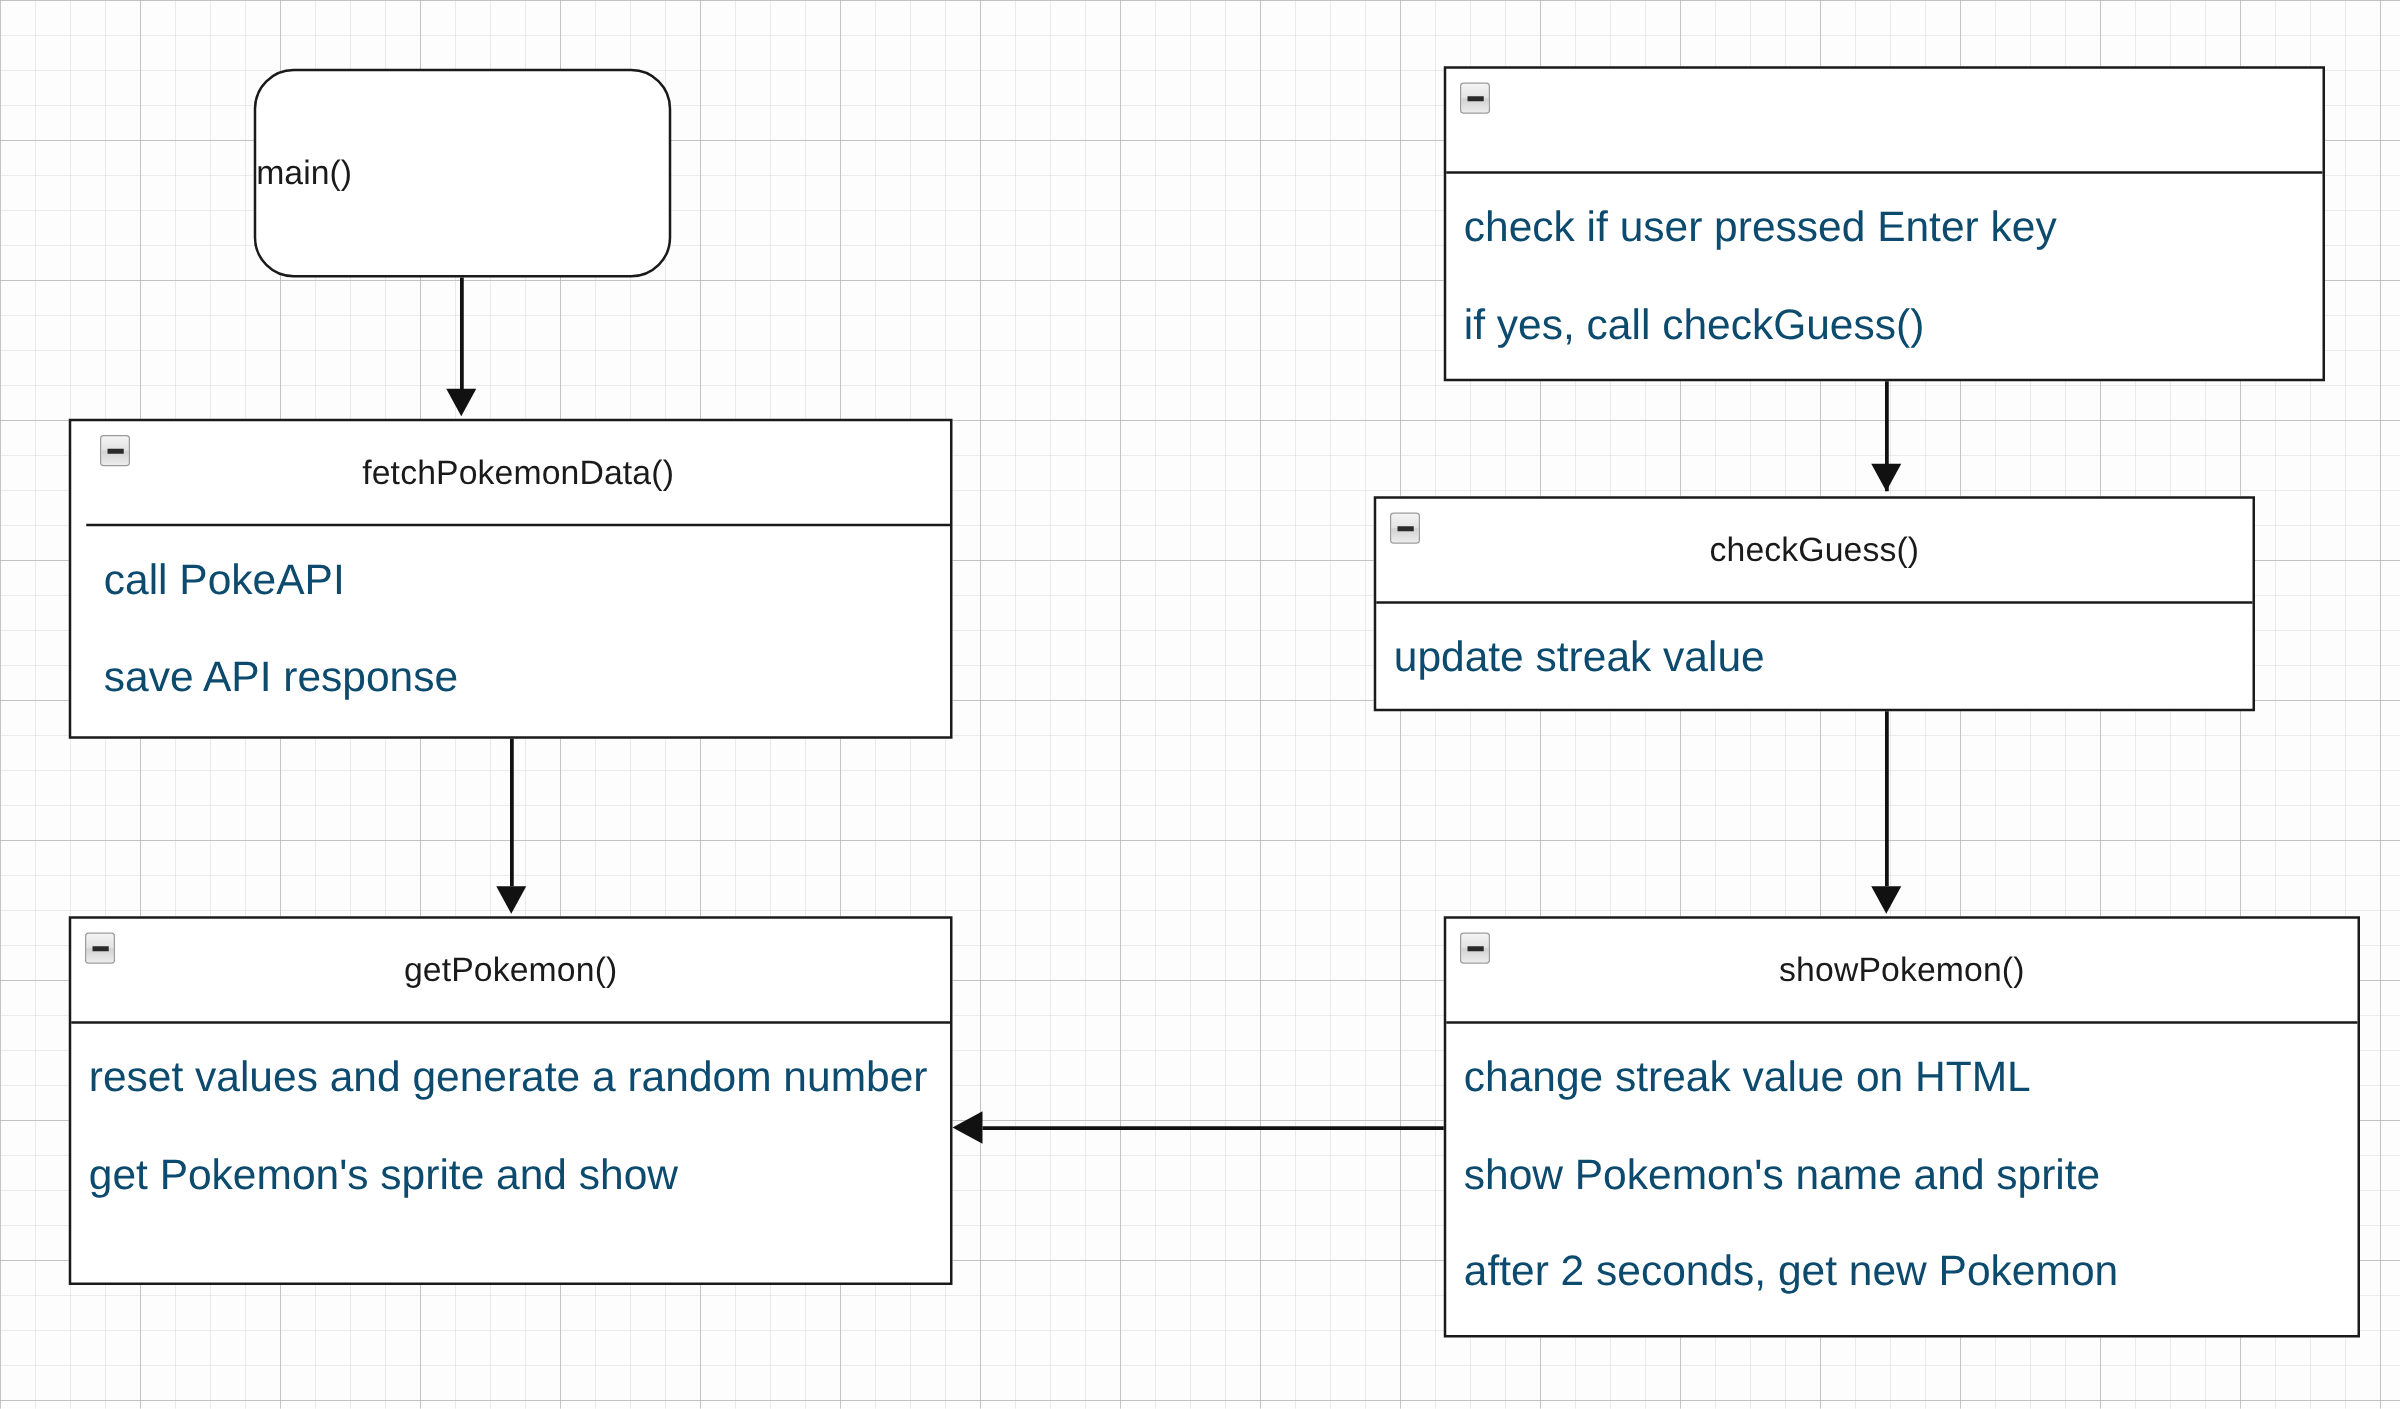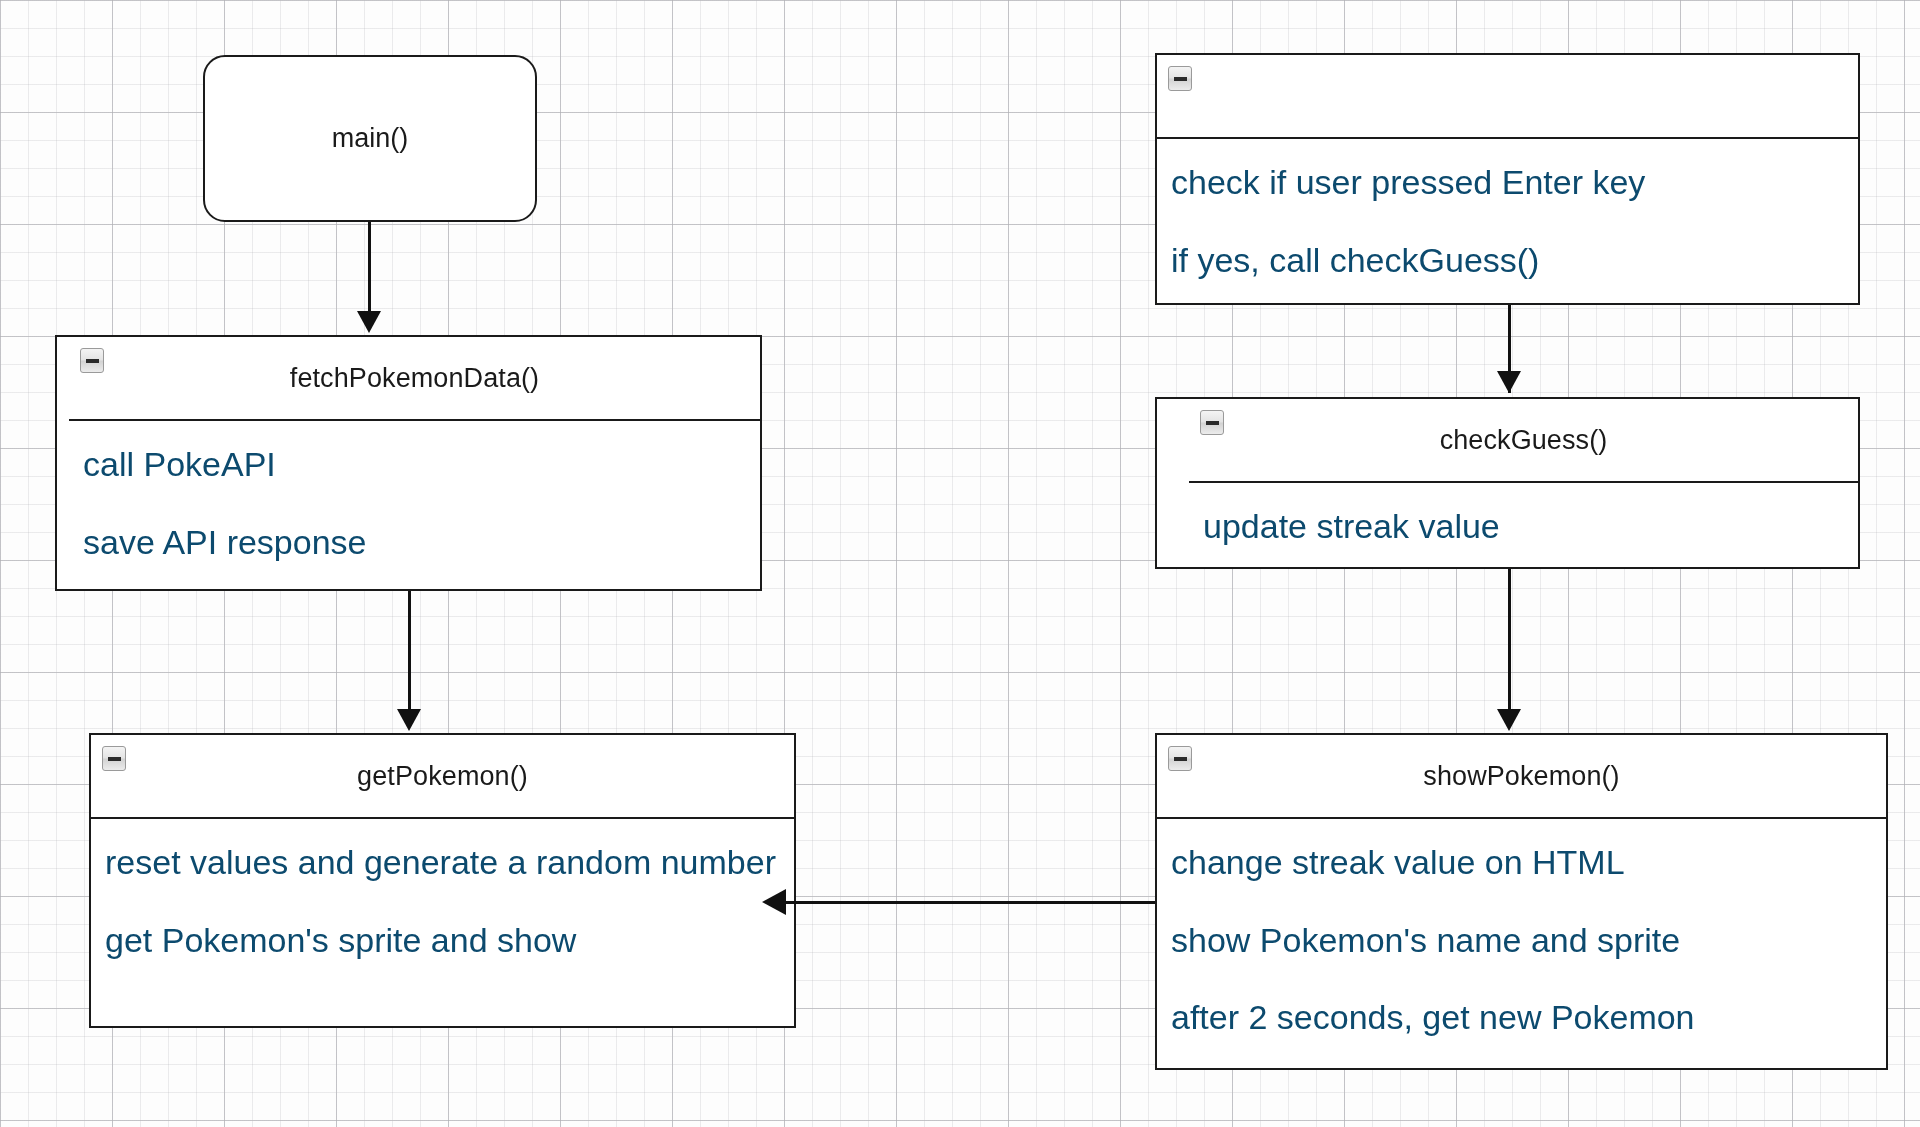--- a/index.html
+++ b/index.html
@@ -32,24 +32,24 @@
   }
 
   
   .node {
     position: absolute;
     box-sizing: border-box;
     background: #ffffff;
     border: 2px solid #1a1a1a;
   }
   .node.rounded {
-    border-radius: 22px;
+    border-radius: 32px;
     display: flex;
     align-items: center;
-    justify-content: center;
+    justify-content: flex-start;
   }
   .node-title {
     position: relative;
     box-sizing: border-box;
     height: 84px;
     display: flex;
     align-items: center;
     justify-content: center;
     border-bottom: 2px solid #1a1a1a;
     font-size: 27px;
@@ -143,21 +143,21 @@
     </div>
     <div class="node-body">
       <span class="body-line">call PokeAPI</span>
       <span class="body-line">save API response</span>
     </div>
   </div>
 
   <div class="conn-v" style="left:408px; top:591px; height:118px;"></div>
   <div class="arrow-down" style="left:397px; top:709px;"></div>
 
-  <div class="node" style="left:55px; top:733px; width:707px; height:295px;margin-left:34px;">
+  <div class="node" style="left:55px; top:733px; width:707px; height:295px;">
     <div class="node-title">
       <span class="collapse-icon"></span>
       <span>getPokemon()</span>
     </div>
     <div class="node-body">
       <span class="body-line">reset values and generate a random number</span>
       <span class="body-line">get Pokemon's sprite and show</span>
     </div>
   </div>
 
@@ -167,21 +167,21 @@
     </div>
     <div class="node-body">
       <span class="body-line">check if user pressed Enter key</span>
       <span class="body-line">if yes, call checkGuess()</span>
     </div>
   </div>
 
   <div class="conn-v" style="left:1508px; top:305px; height:88px;"></div>
   <div class="arrow-down" style="left:1497px; top:371px;"></div>
 
-  <div class="node" style="left:1155px; top:397px; width:705px; height:172px;padding-left:32px;">
+  <div class="node" style="left:1099px; top:397px; width:705px; height:172px;">
     <div class="node-title">
       <span class="collapse-icon"></span>
       <span>checkGuess()</span>
     </div>
     <div class="node-body">
       <span class="body-line">update streak value</span>
     </div>
   </div>
 
   <div class="conn-v" style="left:1508px; top:569px; height:140px;"></div>

